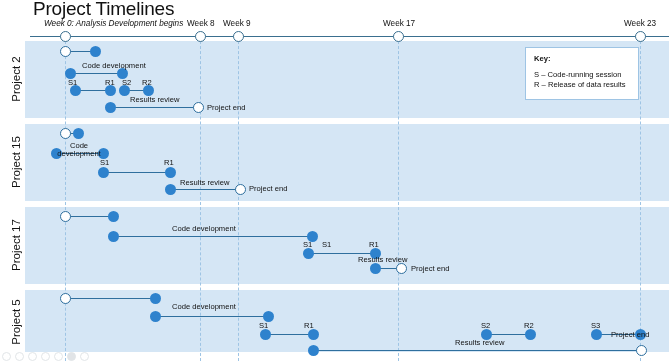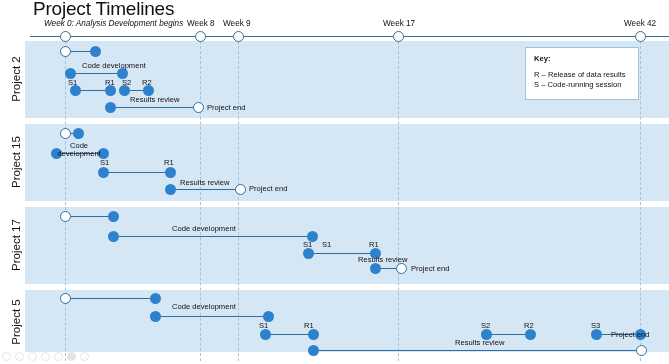--- a/index.html
+++ b/index.html
@@ -177,21 +177,21 @@
   <div id="axis-ticks">
       <div class="axis-node" style="left: 59.5px;"></div>
       <div class="axis-label" style="left: 44px; font-style: italic;">Week 0: Analysis Development begins</div>
       <div class="axis-node" style="left: 194.5px;"></div>
       <div class="axis-label" style="left: 187px;">Week 8</div>
       <div class="axis-node" style="left: 232.5px;"></div>
       <div class="axis-label" style="left: 223px;">Week 9</div>
       <div class="axis-node" style="left: 392.5px;"></div>
       <div class="axis-label" style="left: 383px;">Week 17</div>
       <div class="axis-node" style="left: 634.5px;"></div>
-      <div class="axis-label" style="left: 624px;">Week 42</div>
+      <div class="axis-label" style="left: 624px;">Week 23</div>
     </div>
 
   <div id="rows">
       <div class="row-label" style="top: 79px; transform: translate(-50%, -50%) rotate(-90deg); left: 16px;">Project 2</div>
       <div class="bar" style="left: 65px; width: 30px; top: 51px;"></div>
       <div class="dot hollow" style="left: 59.5px; top: 46px;"></div>
       <div class="dot" style="left: 89.5px; top: 46px;"></div>
       <div class="bar" style="left: 70px; width: 52px; top: 73px;"></div>
       <div class="dot" style="left: 64.5px; top: 68px;"></div>
       <div class="dot" style="left: 116.5px; top: 68px;"></div>
@@ -273,22 +273,22 @@
       <div class="tasklabel" style="left: 634px; top: 321px; margin-left: 36px;">R3</div>
       <div class="bar" style="left: 313px; width: 328px; top: 350px;"></div>
       <div class="dot" style="left: 307.5px; top: 345px;"></div>
       <div class="dot hollow" style="left: 635.5px; top: 345px;"></div>
       <div class="tasklabel" style="left: 455px; top: 338px;">Results review</div>
       <div class="tasklabel" style="left: 611px; top: 330px;">Project end</div>
     </div>
 
   <div class="key-box">
     <div class="key-title">Key:</div>
+    <div class="key-line">S – Code-running session</div>
     <div class="key-line">R – Release of data results</div>
-    <div class="key-line">S – Code-running session</div>
   </div>
 
   <div class="ghost-strip">
     <span class="ghost-dot"></span>
     <span class="ghost-dot"></span>
     <span class="ghost-dot"></span>
     <span class="ghost-dot"></span>
     <span class="ghost-dot"></span>
     <span class="ghost-dot filled"></span>
     <span class="ghost-dot"></span>

